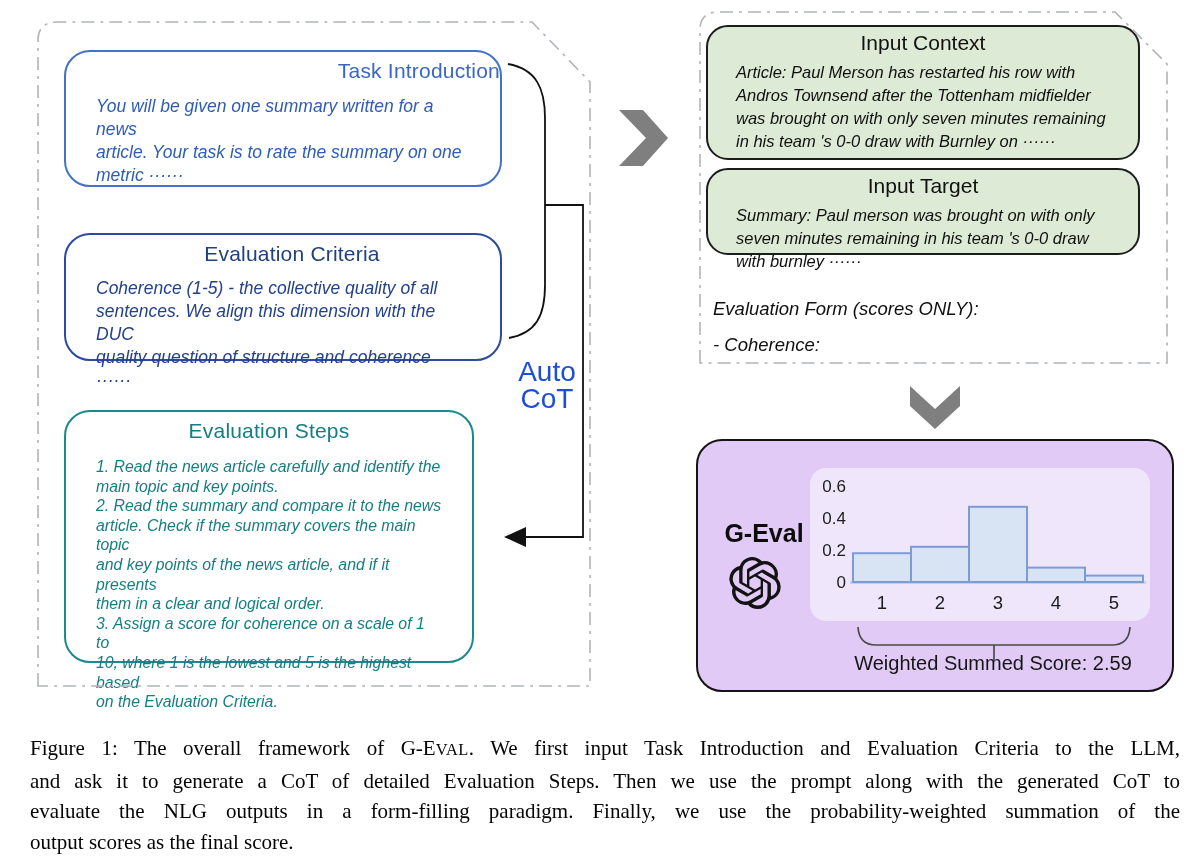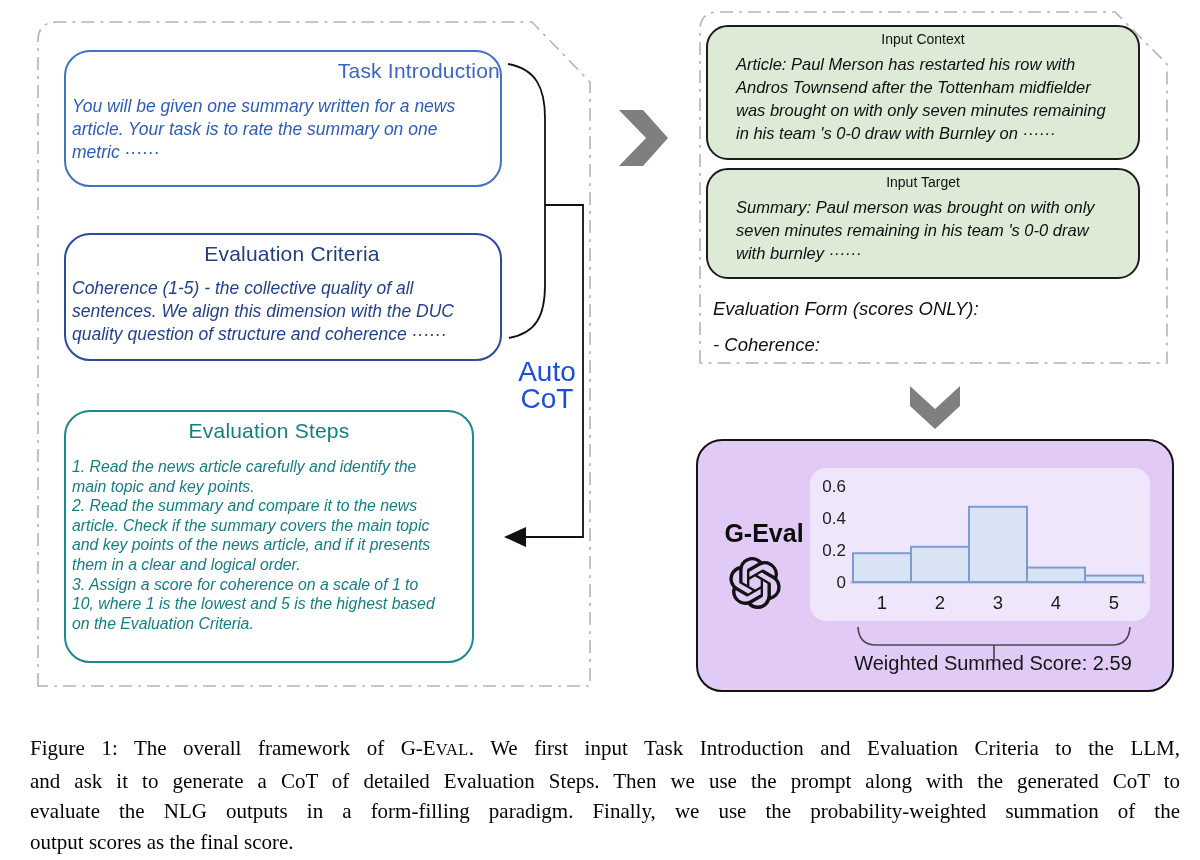--- a/index.html
+++ b/index.html
@@ -2,39 +2,39 @@
 <html><head>
 <meta charset="utf-8">
 <style>
   html,body{margin:0;padding:0;background:#ffffff;}
   body{width:1200px;height:860px;position:relative;font-family:"Liberation Sans",sans-serif;}
   .figure-area{position:absolute;left:0;top:0;width:1200px;height:728px;}
   #decor{position:absolute;left:0;top:0;z-index:6;pointer-events:none;}
 
   .pbox{position:absolute;background:#ffffff;border-radius:26px;box-sizing:border-box;z-index:2;}
   .pbox .box-title{text-align:center;font-size:21px;margin-top:7px;letter-spacing:0.2px;}
-  .pbox .box-body{font-style:italic;white-space:pre-line;padding:0 6px;margin-top:7px;}
+  .pbox .box-body{font-style:italic;white-space:pre-line;padding:0 30px;margin-top:7px;}
 
   #task-box{left:64px;top:50px;width:438px;height:137px;border:2.4px solid #4472c4;}
   #task-box .box-title{color:#3b66c4;text-align:right;}
   #task-box .box-body{color:#2e5cb8;font-size:17.5px;line-height:23px;margin-top:12px;}
 
   #criteria-box{left:64px;top:233px;width:438px;height:128px;border:2.4px solid #2c4a9e;}
   #criteria-box .box-title{color:#21407e;padding-left:18px;}
   #criteria-box .box-body{color:#24418c;font-size:17.5px;line-height:23px;margin-top:11px;}
 
   #steps-box{left:64px;top:410px;width:410px;height:253px;border:2.4px solid #1b8a8e;}
   #steps-box .box-title{color:#157e82;}
   #steps-box .box-body{color:#157e82;font-size:15.8px;line-height:19.6px;margin-top:14px;}
 
   .gbox{position:absolute;background:#dcead6;border:2.2px solid #1c1c1c;border-radius:22px;box-sizing:border-box;z-index:2;}
-  .gbox .box-title{text-align:center;font-size:14px;color:#111;margin-top:4px;}
+  .gbox .box-title{text-align:center;font-size:21px;color:#111;margin-top:4px;}
   .gbox .box-body{font-style:italic;white-space:pre-line;color:#101010;padding:0 28px;margin-top:6px;font-size:16.5px;line-height:23px;}
   #context-box{left:706px;top:25px;width:434px;height:135px;}
-  #target-box{left:706px;top:168px;width:434px;height:111px;}
+  #target-box{left:706px;top:168px;width:434px;height:87px;}
 
   #auto-cot{position:absolute;left:505px;top:358px;width:84px;text-align:center;font-size:28px;line-height:27px;color:#1d4ed8;z-index:2;}
 
   #eval-form{position:absolute;left:713px;top:298px;width:420px;font-style:italic;color:#101010;font-size:18.5px;z-index:2;}
   #eval-form .line2{margin-top:14px;}
 
   #geval-box{position:absolute;left:696px;top:439px;width:478px;height:253px;background:#e1cbf6;border:2.6px solid #141414;border-radius:26px;box-sizing:border-box;z-index:2;}
   #geval-label{position:absolute;left:0;top:78px;width:132px;text-align:center;font-weight:bold;font-size:25px;color:#0c0c0c;}
   #openai-logo{position:absolute;left:31px;top:116px;width:52px;height:52px;}
   #chart-panel{position:absolute;left:112px;top:27px;width:340px;height:153px;background:#efe6fb;border-radius:16px;}

